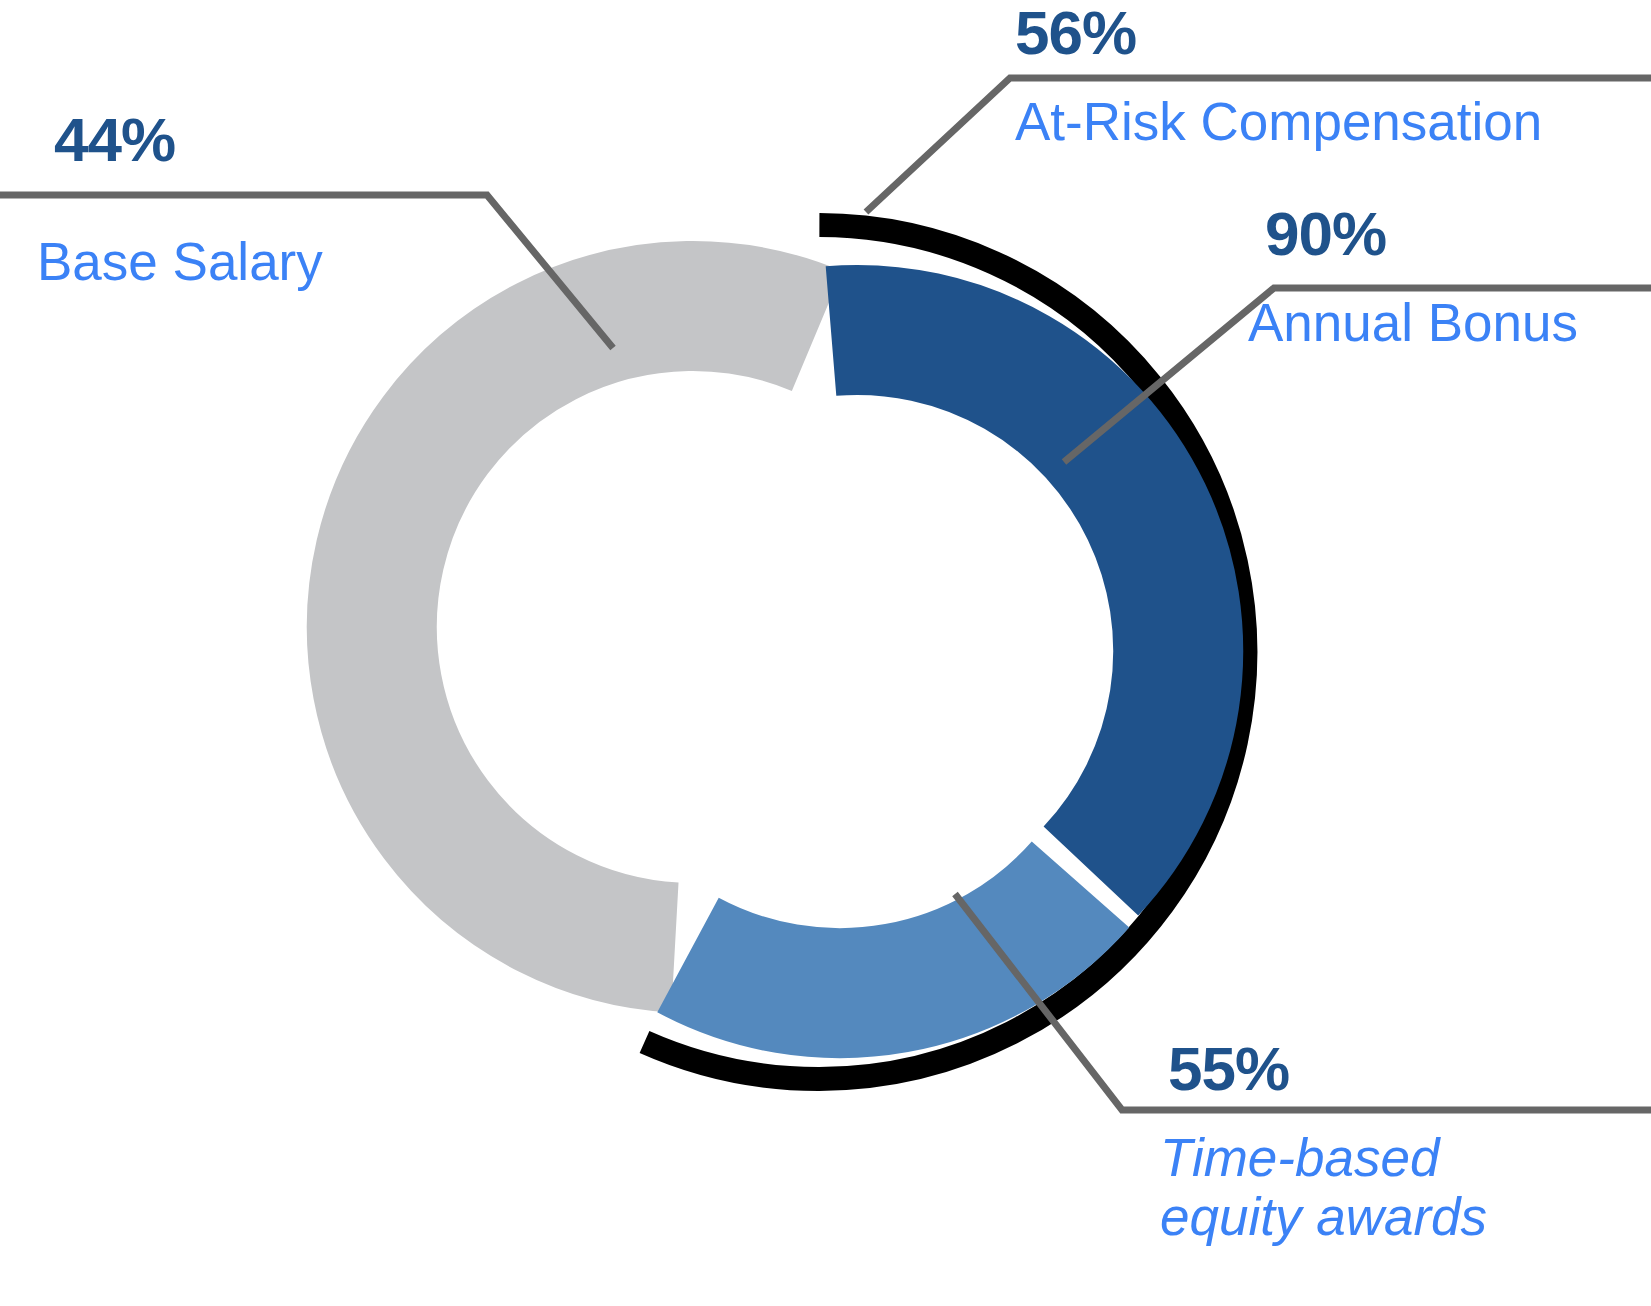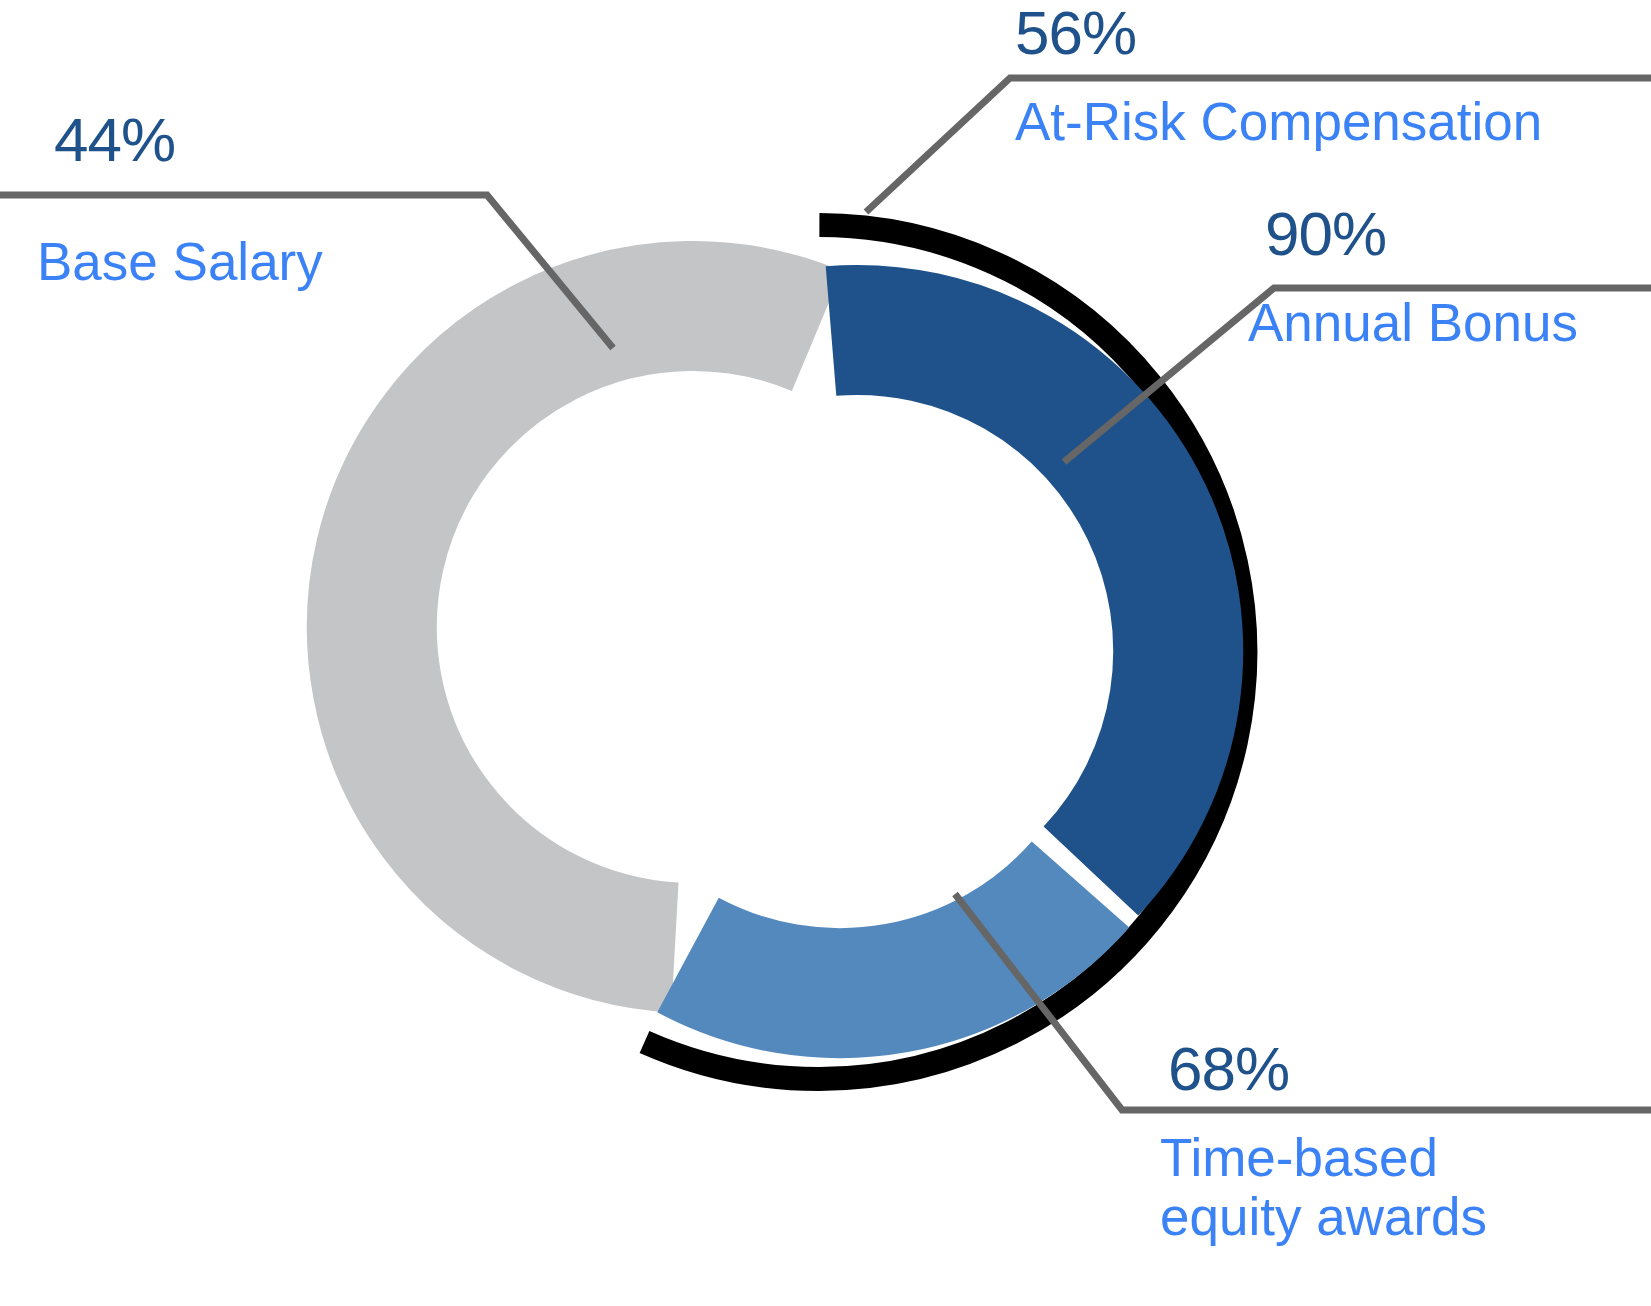--- a/index.html
+++ b/index.html
@@ -23,42 +23,42 @@
   svg.chart-svg {
     position: absolute;
     left: 0;
     top: 0;
     width: 1651px;
     height: 1306px;
     display: block;
   }
   .pct-label {
     position: absolute;
-    font-weight: normal;
+    font-weight: bold;
     font-size: 62px;
     line-height: 1.0;
     color: #1F528B;
     letter-spacing: -1px;
     white-space: nowrap;
   }
   .name-label {
     position: absolute;
     font-size: 53px;
     line-height: 1.12;
     color: #3b82f6;
     white-space: pre-line;
   }
   #label-base-pct   { left: 22px;   top: 109px; margin-left: 32px; }
   #label-base-name  { left: 37px;   top: 201px; margin-top: 31px; }
   #label-atrisk-pct { left: 1015px; top: 2px; }
   #label-atrisk-name{ left: 1015px; top: 92px; }
   #label-bonus-pct  { left: 1265px; top: 203px; }
   #label-bonus-name { left: 1248px; top: 293px; }
   #label-equity-pct { left: 1168px; top: 1038px; }
-  #label-equity-name{ left: 1160px; top: 1128px; }
+  #label-equity-name{ left: 1160px; top: 1128px; font-style: italic; }
 </style>
 </head>
 <body>
 
 <div id="chart-root">
 
   <svg class="chart-svg" viewBox="0 0 1651 1306">
 
     <g>
       <path d="M 819.4 225.0
@@ -87,17 +87,17 @@
 
   <div class="pct-label" id="label-base-pct">44%</div>
   <div class="name-label" id="label-base-name">Base Salary</div>
 
   <div class="pct-label" id="label-atrisk-pct">56%</div>
   <div class="name-label" id="label-atrisk-name">At-Risk Compensation</div>
 
   <div class="pct-label" id="label-bonus-pct">90%</div>
   <div class="name-label" id="label-bonus-name">Annual Bonus</div>
 
-  <div class="pct-label" id="label-equity-pct">68%</div>
+  <div class="pct-label" id="label-equity-pct">55%</div>
   <div class="name-label" id="label-equity-name">Time-based
 equity awards</div>
 
 </div>
 
 </body></html>

